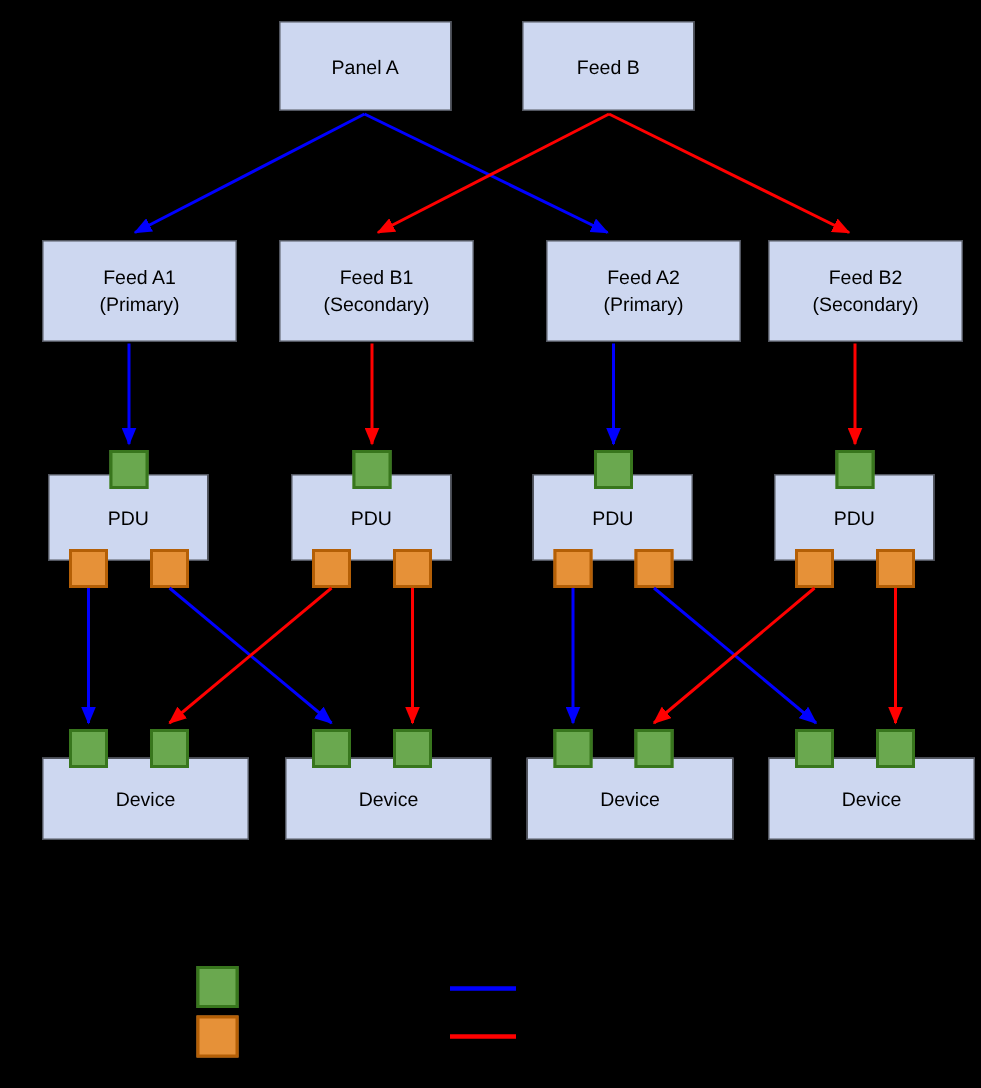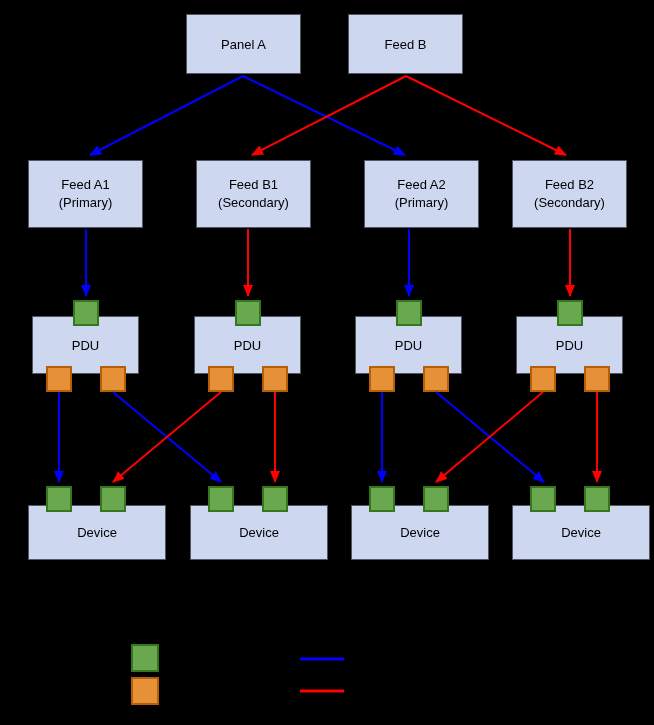--- a/index.html
+++ b/index.html
@@ -12,21 +12,21 @@
     overflow:hidden;
   }
   .box {
     position:absolute;
     background:var(--box-fill,#cdd7f0);
     border:1px solid rgba(0,0,0,.6);
     display:flex; flex-direction:column; align-items:center; justify-content:center;
     font-size:13px; text-align:center; z-index:1;
   }
   .panel  { top:14px;  width:115px; height:60px; }
-  .feed   { top:160px; width:115px; height:68px; line-height:18px; }
+  .feed   { top:160px; width:130px; height:68px; line-height:18px; }
   .pdu    { top:316px; width:107px; height:58px; }
   .device { top:505px; width:138px; height:55px; }
   .port { position:absolute; width:26px; height:26px; z-index:2; }
   .port.green  { background:var(--port-green,#6aa84f);  border:2px solid var(--port-green-border,#38761d); }
   .port.orange { background:var(--port-orange,#e69138); border:2px solid var(--port-orange-border,#b45f06); }
   .swatch { position:absolute; width:28px; height:28px; z-index:2; }
   .swatch.green  { background:var(--port-green,#6aa84f);  border:2px solid var(--port-green-border,#38761d); }
   .swatch.orange { background:var(--port-orange,#e69138); border:2px solid var(--port-orange-border,#b45f06); }
   svg.arrows { position:absolute; left:0; top:0; z-index:3; pointer-events:none; }
   .arrow-blue { stroke:var(--arrow-blue,#0000ff); stroke-width:2; fill:none; }
@@ -42,21 +42,21 @@
     <span>Panel A</span>
   </div>
   <div class="box panel" style="left:348px">
     <span>Feed B</span>
   </div>
 
   <div class="box feed" style="left:28px">
     <div>Feed A1</div>
     <div>(Primary)</div>
   </div>
-  <div class="box feed" style="left:196px">
+  <div class="box feed" style="left:186px">
     <div>Feed B1</div>
     <div>(Secondary)</div>
   </div>
   <div class="box feed" style="left:364px">
     <div>Feed A2</div>
     <div>(Primary)</div>
   </div>
   <div class="box feed" style="left:512px">
     <div>Feed B2</div>
     <div>(Secondary)</div>

